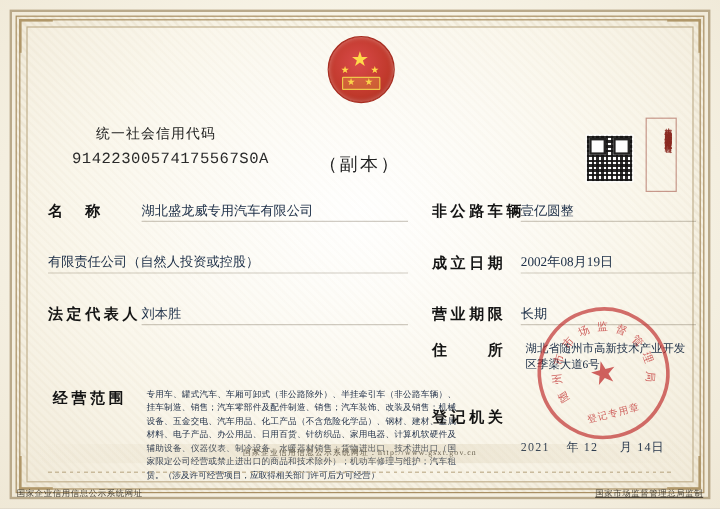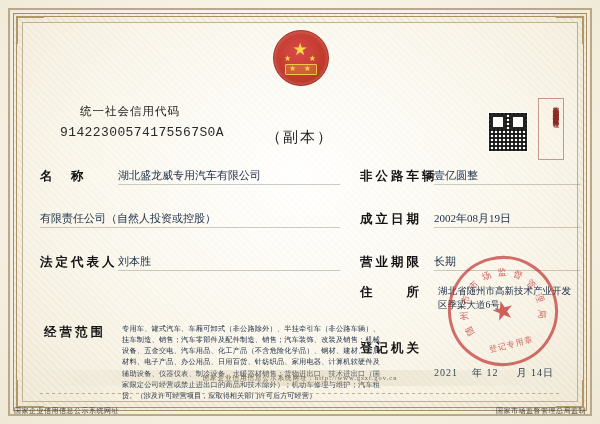--- a/index.html
+++ b/index.html
@@ -361,20 +361,21 @@
     text-align: right;
   }
   .footer-right {
     position: absolute;
     right: 14px;
     bottom: 8px;
     font-family: "Liberation Serif", serif;
     font-size: 7px;
     color: #4a4438;
     letter-spacing: 0.5px;
+    text-decoration: underline;
   }
   .micro-line {
     position: absolute;
     left: 40px;
     right: 40px;
     bottom: 30px;
     height: 1px;
     background: repeating-linear-gradient(90deg, #bfae8c 0 3px, transparent 3px 6px);
   }
 </style>

